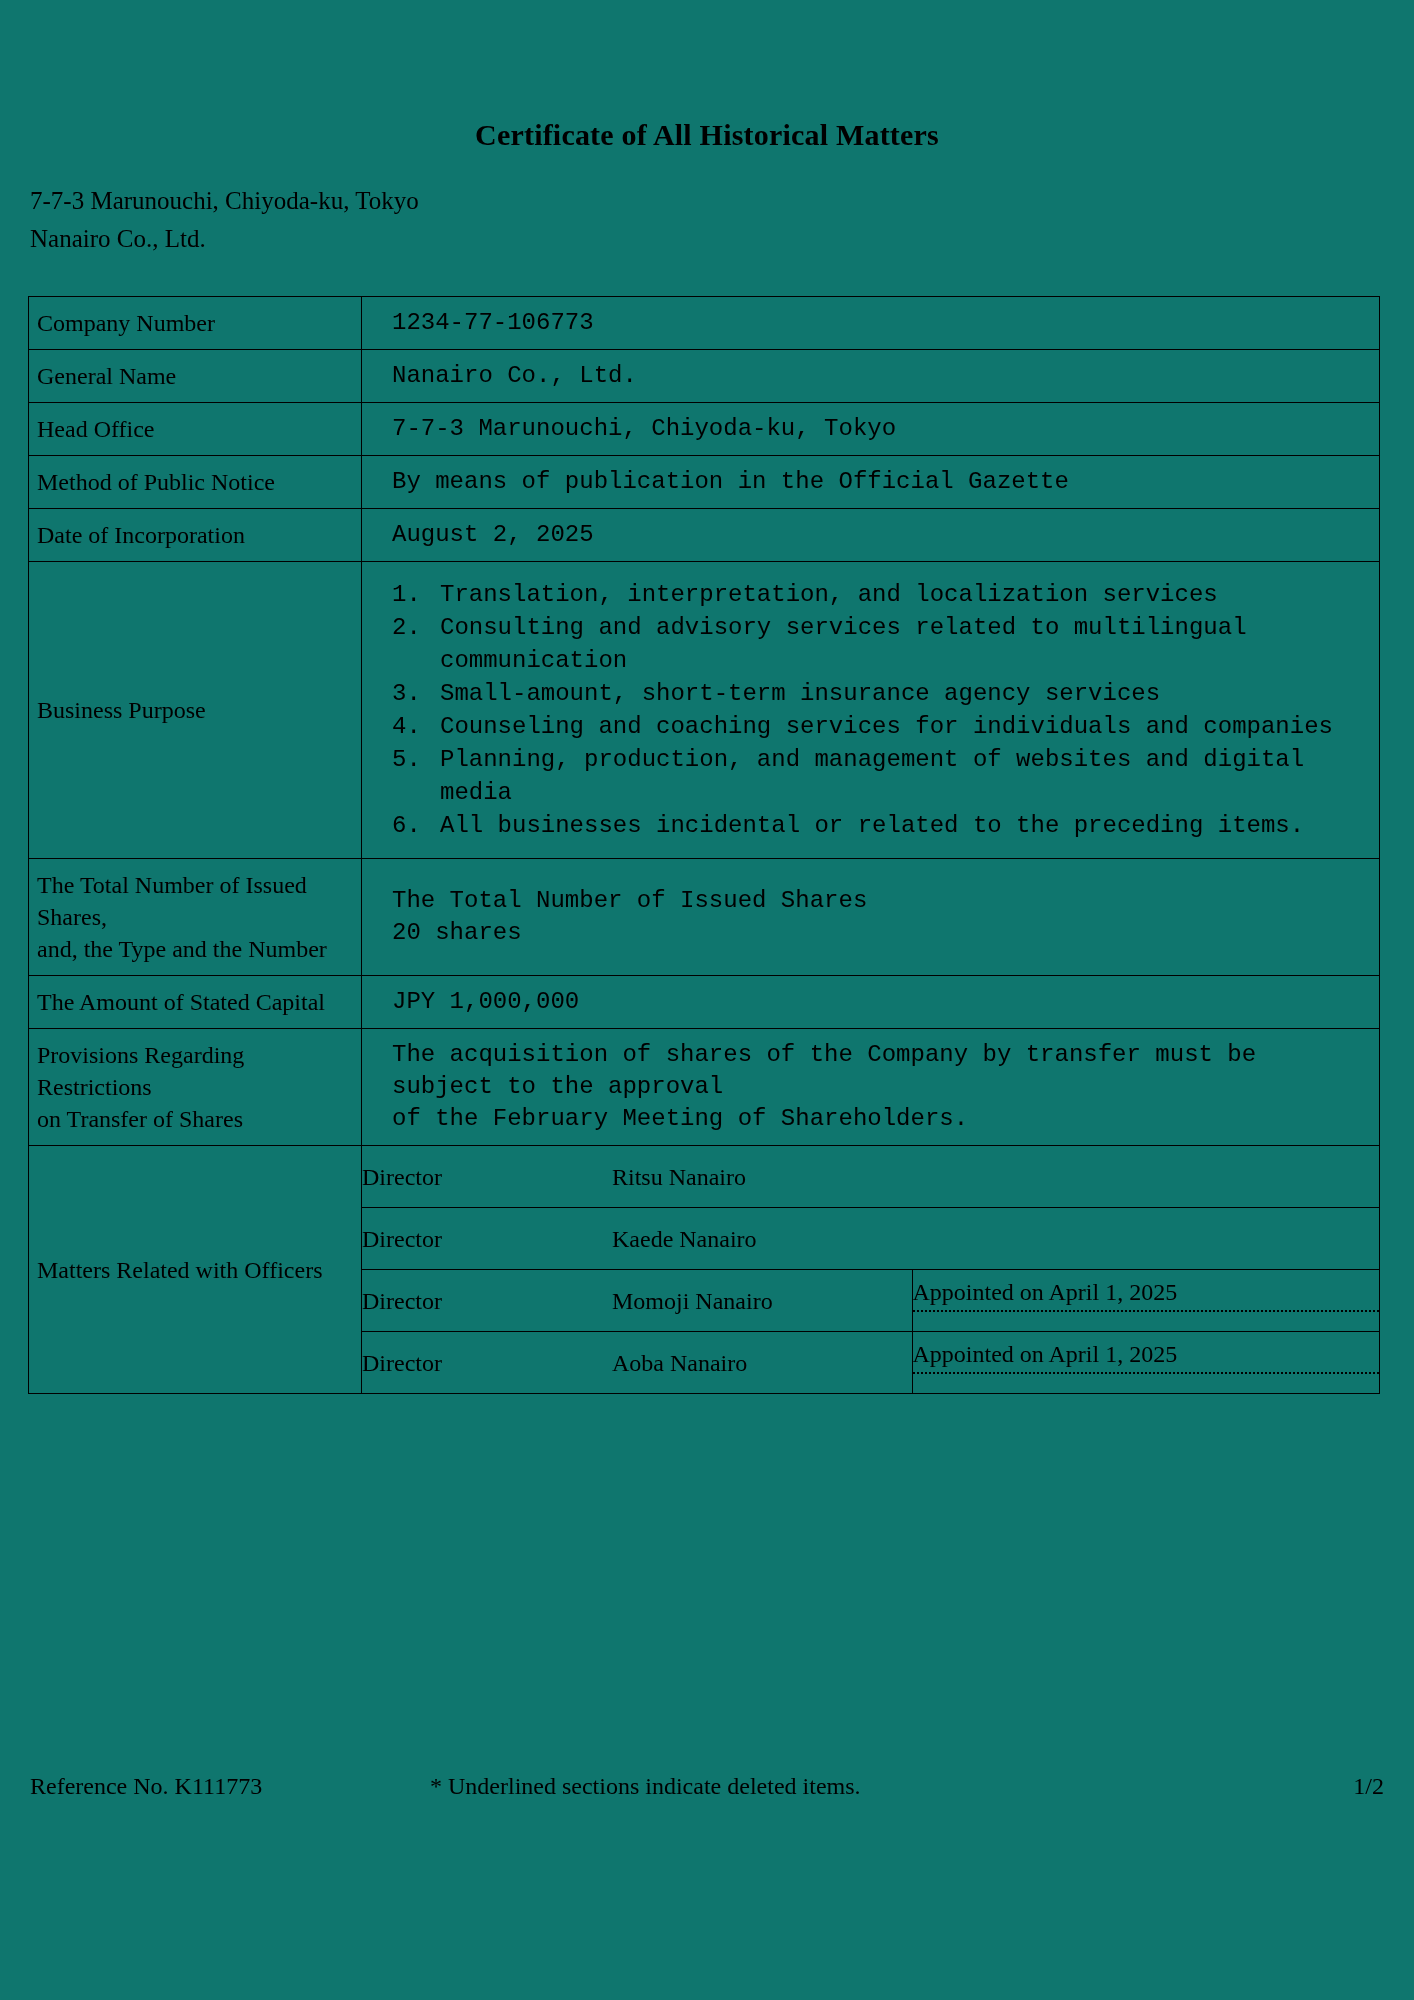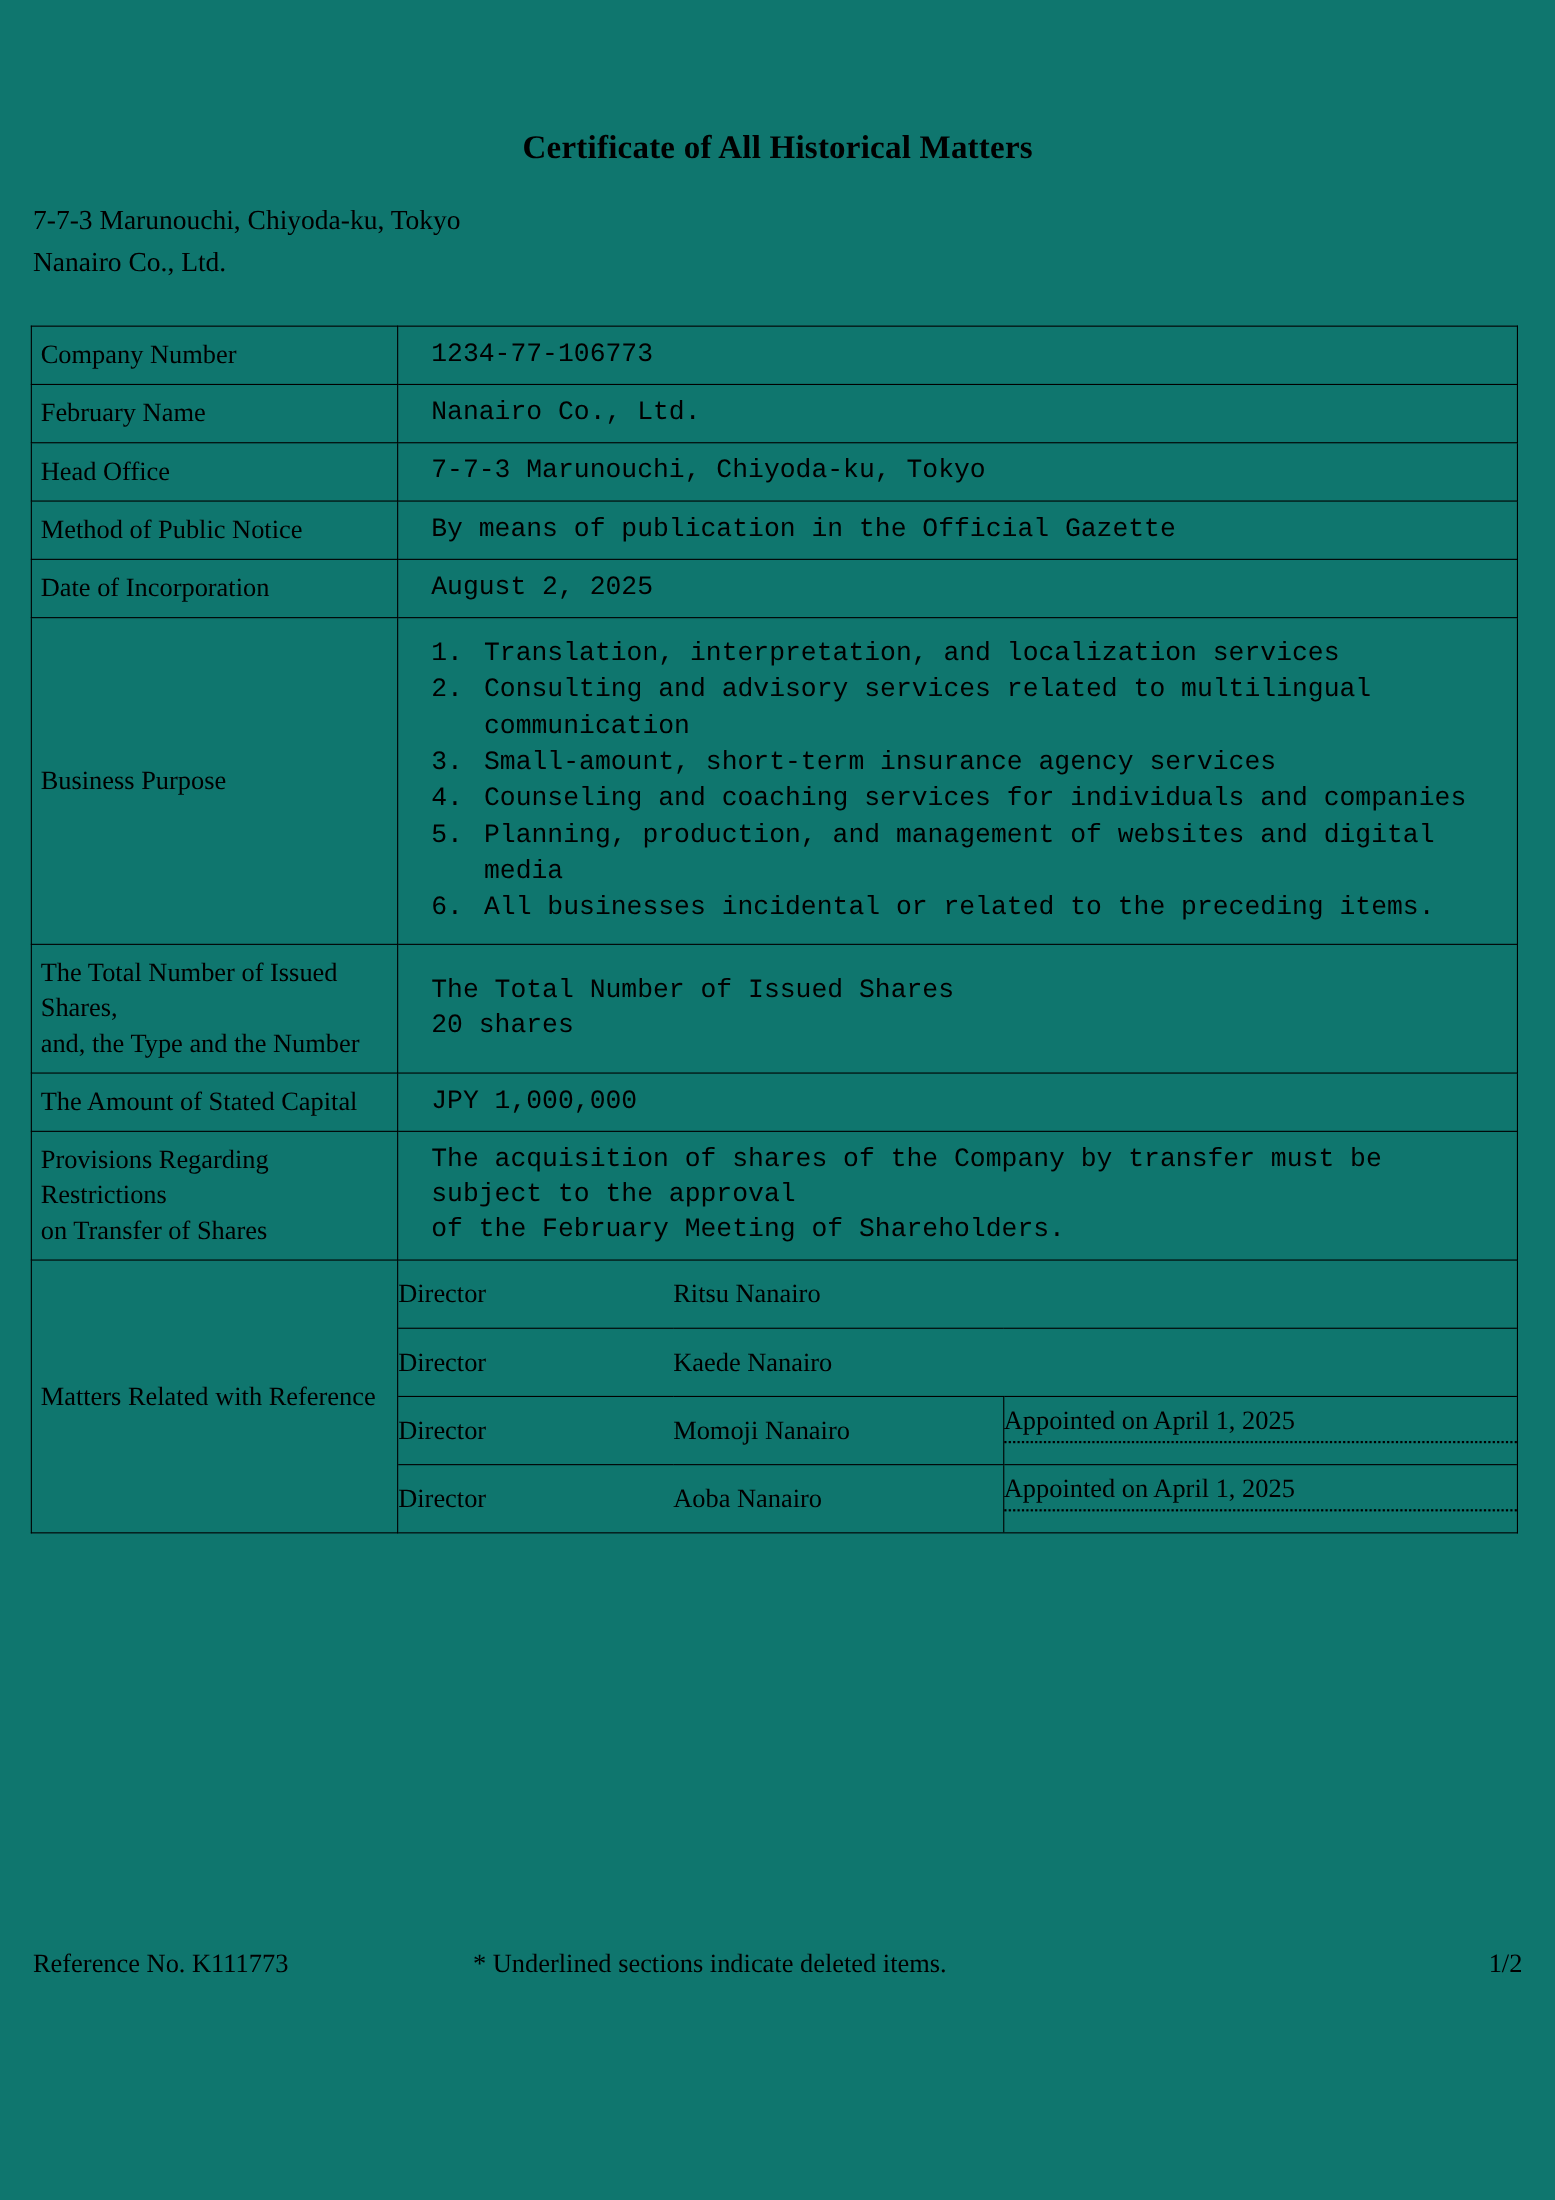--- a/index.html
+++ b/index.html
@@ -131,21 +131,21 @@
     <div>Nanairo Co., Ltd.</div>
   </div>
 
   <table class="reg-table">
     <tbody>
       <tr>
         <td class="label">Company Number</td>
         <td class="value">1234-77-106773</td>
       </tr>
       <tr>
-        <td class="label">February Name</td>
+        <td class="label">General Name</td>
         <td class="value">Nanairo Co., Ltd.</td>
       </tr>
       <tr>
         <td class="label">Head Office</td>
         <td class="value">7-7-3 Marunouchi, Chiyoda-ku, Tokyo</td>
       </tr>
       <tr>
         <td class="label">Method of Public Notice</td>
         <td class="value">By means of publication in the Official Gazette</td>
       </tr>
@@ -202,21 +202,21 @@
         <td class="label two-line">
           <div>Provisions Regarding Restrictions</div>
           <div>on Transfer of Shares</div>
         </td>
         <td class="value two-line">
           <div>The acquisition of shares of the Company by transfer must be subject to the approval</div>
           <div>of the February Meeting of Shareholders.</div>
         </td>
       </tr>
       <tr>
-        <td class="label officers-label">Matters Related with Reference</td>
+        <td class="label officers-label">Matters Related with Officers</td>
         <td style="padding:0;">
           <table class="officer-wrap">
             <tbody>
               <tr>
                 <td class="o-title">Director</td>
                 <td class="o-name">Ritsu Nanairo</td>
                 <td></td>
               </tr>
               <tr>
                 <td class="o-title">Director</td>

